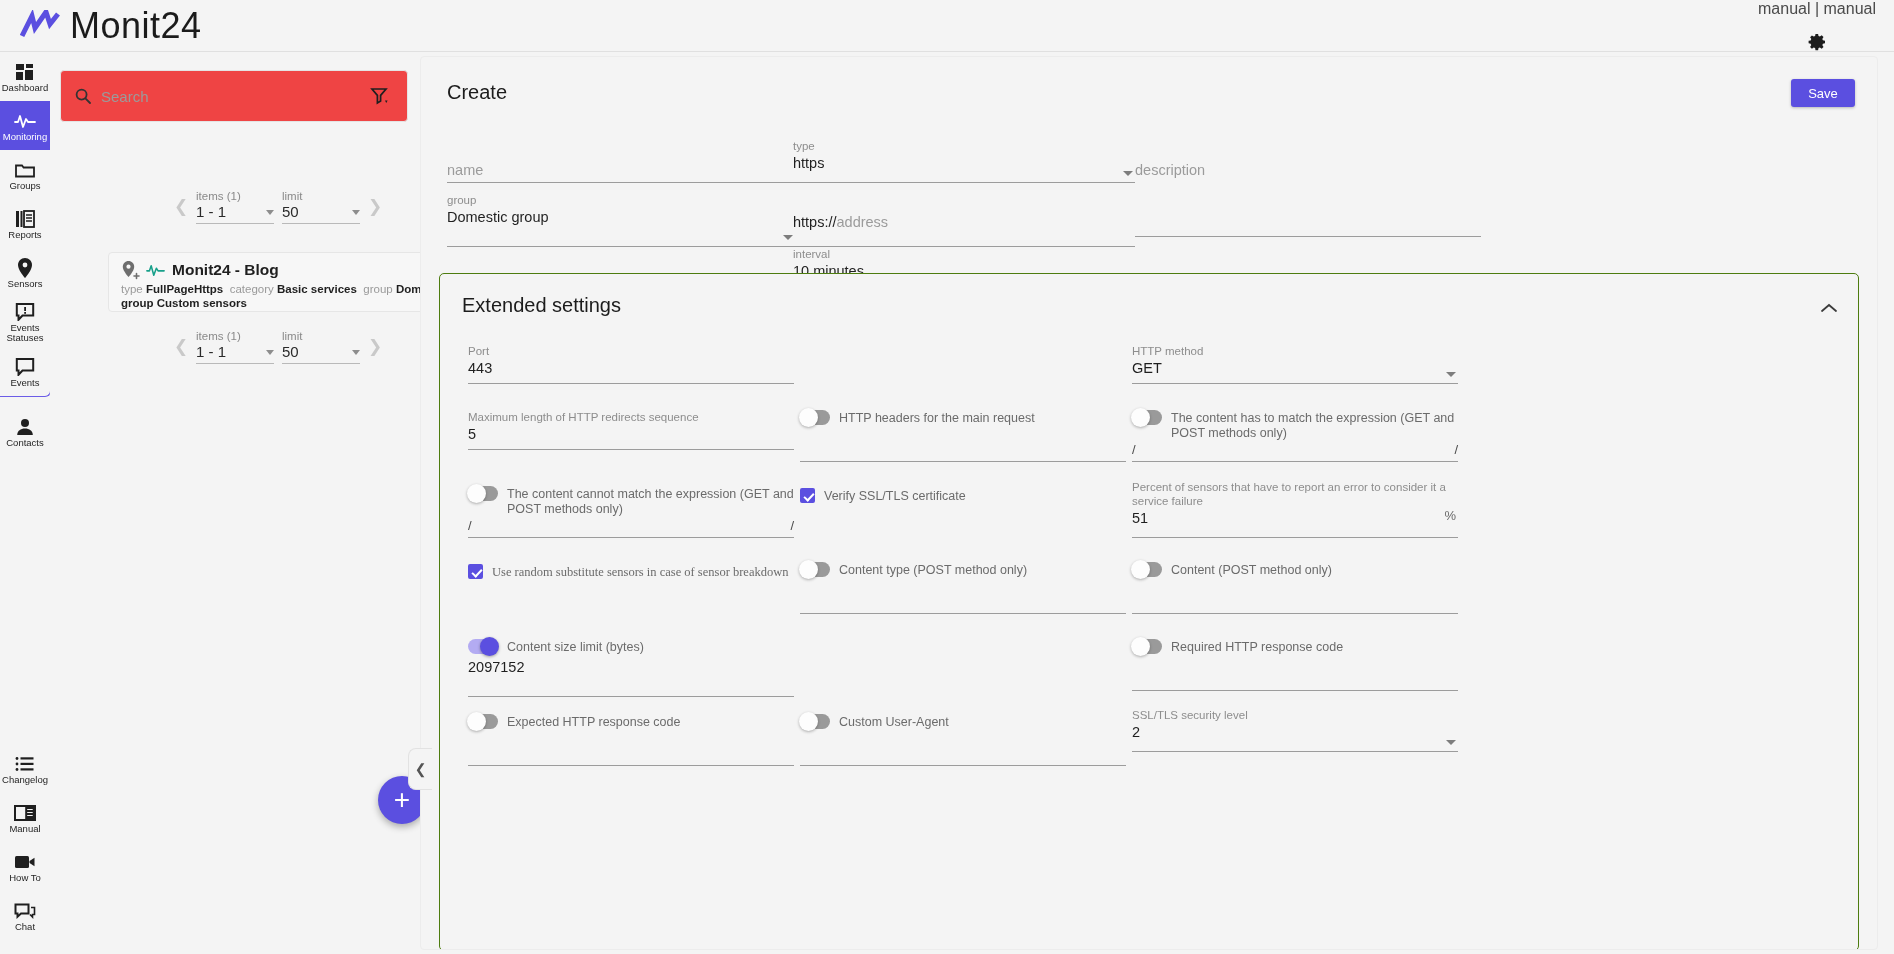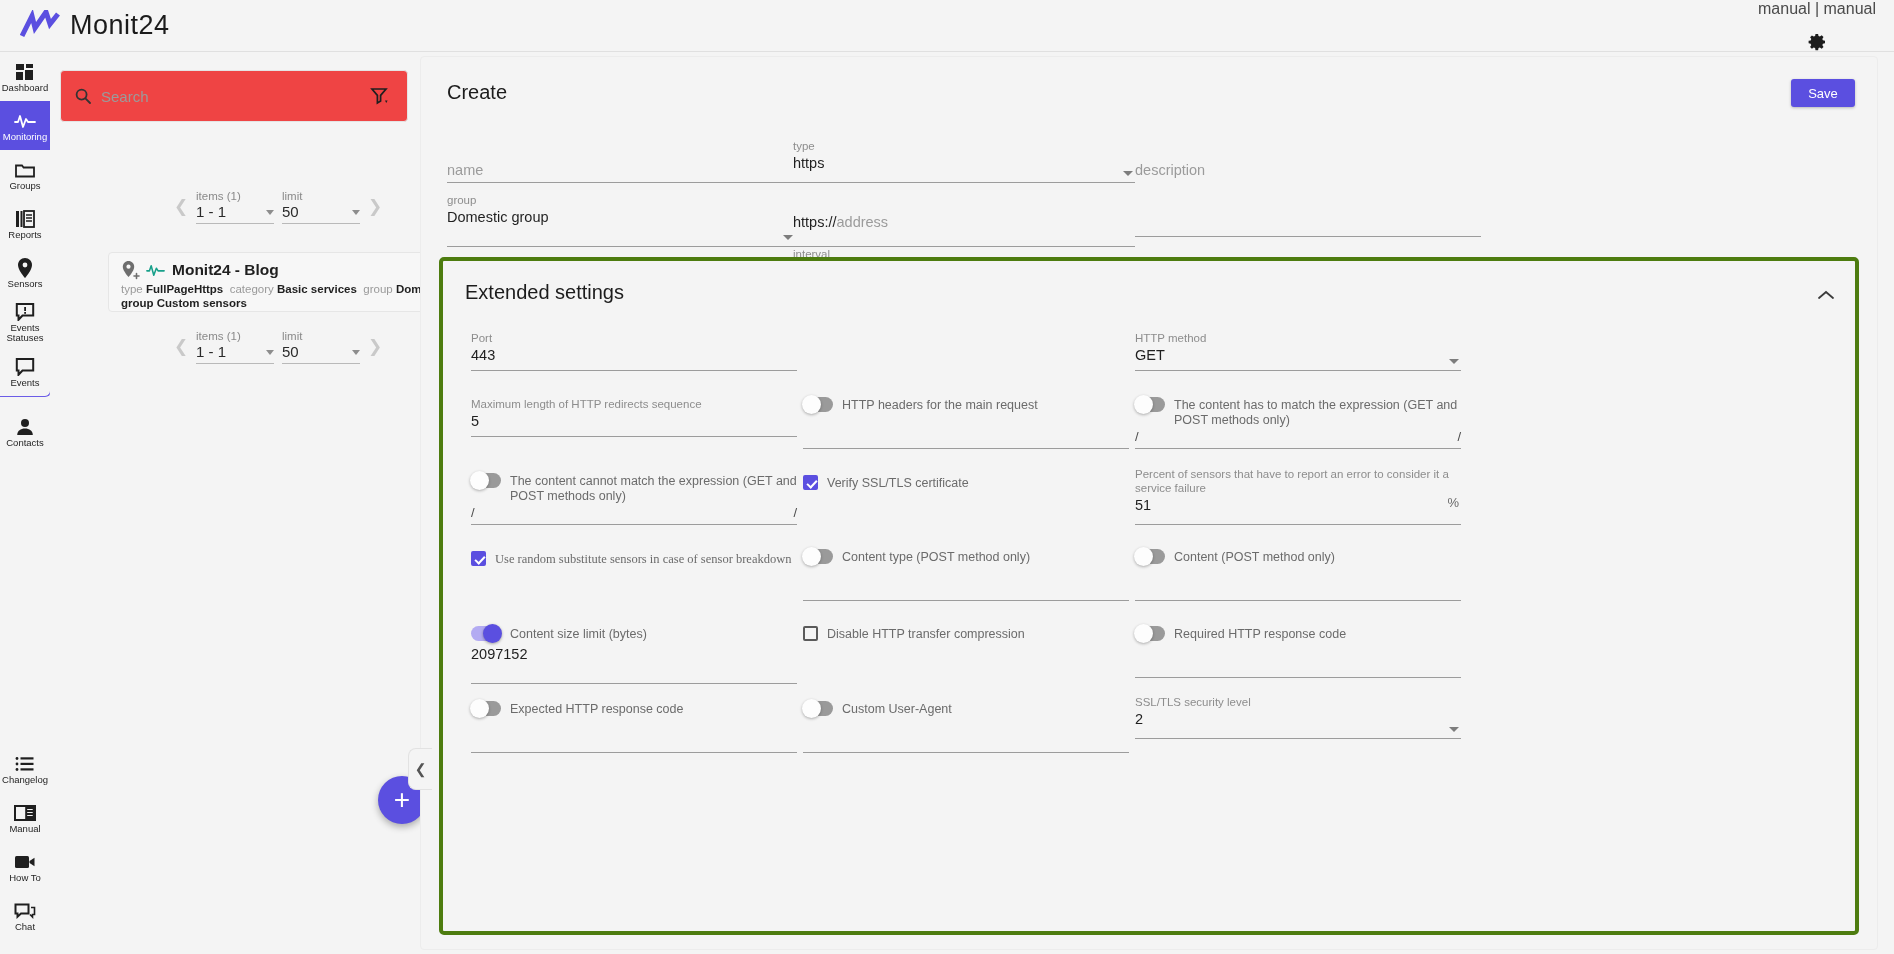--- a/index.html
+++ b/index.html
@@ -9,21 +9,21 @@
     background:#f4f4f4; color:#222; overflow:hidden;
   }
   
   .topbar{
     position:absolute; left:0; top:0; width:1894px; height:52px;
     background:#f4f4f4; border-bottom:1px solid #e0e0e0;
     display:flex; align-items:center; z-index:30;
   }
   .brand{display:flex;align-items:center;gap:10px;padding-left:20px;}
   .brand-logo{width:40px;height:32px;}
-  .brand-name{font-size:27px;letter-spacing:.5px;color:#1b1b1b;font-weight:400;}
+  .brand-name{font-size:36px;letter-spacing:.5px;color:#1b1b1b;font-weight:400;}
   .topbar-right{margin-left:auto;display:flex;align-items:center;gap:14px;padding-right:18px;flex-direction:column;}
   .user-label{font-size:16px;color:#4a4a4a;}
   .gear{width:20px;height:20px;}
   
   .leftnav{
     position:absolute; left:0; top:52px; width:50px; height:902px;
     background:#f4f4f4; display:flex; flex-direction:column; align-items:center;
   }
   .navitem{
     width:50px; min-height:49px; display:flex; flex-direction:column;
@@ -101,22 +101,22 @@
   }
   
   .fld{position:absolute;}
   .fld .flabel{font-size:11.5px;color:#8d8d8d;line-height:14px;}
   .fld .fval{font-size:14.5px;color:#1f1f1f;line-height:20px;}
   .fld .fval.ph{color:#9b9b9b;}
   .underline{border-bottom:1px solid #9c9c9c;}
   .selcaret{position:absolute;right:2px;bottom:6px;width:0;height:0;border-left:5px solid transparent;border-right:5px solid transparent;border-top:5.5px solid #7d7d7d;}
   
   .ext{
-    position:absolute;left:18px;top:200px;width:1420px;height:678px;
-    background:#f4f4f4;border:4px solid #4d7c0f;border-radius:5px;
+    position:absolute;left:18px;top:216px;width:1420px;height:678px;
+    background:#f4f4f4;border:1px solid #4d7c0f;border-radius:5px;
   }
   .ext-title{position:absolute;left:22px;top:20px;font-size:20px;color:#1c1c1c;}
   .ext-chev{position:absolute;right:20px;top:26px;width:18px;height:12px;cursor:pointer;}
   
   .toggle{width:30px;height:15px;border-radius:9px;background:#9a9a9a;position:relative;flex:none;cursor:pointer;}
   .toggle .knob{position:absolute;left:-1px;top:-2px;width:19px;height:19px;border-radius:50%;background:#fdfdfd;box-shadow:0 1px 3px rgba(0,0,0,.3);}
   .toggle.on{background:#b3abf2;}
   .toggle.on .knob{left:12px;background:#5b4fe0;box-shadow:0 1px 3px rgba(0,0,0,.35);}
   .chk{width:15px;height:15px;border:2px solid #5a5a5a;border-radius:2px;background:transparent;flex:none;cursor:pointer;position:relative;}
   .chk.on{background:#5b4fe0;border-color:#5b4fe0;}
@@ -496,26 +496,20 @@
 
     <div class="fld underline" style="left:28px;top:365px;width:326px;height:58px;">
       <div class="ctrlrow">
         <span class="toggle on">
             <span class="knob"></span>
           </span>
         <span class="ctrltext">Content size limit (bytes)</span>
       </div>
       <div class="fval" style="margin-top:2px">2097152</div>
     </div>
-    <div class="fld" style="left:360px;top:365px;width:326px;height:40px;">
-      <div class="ctrlrow">
-        <span class="chk"></span>
-        <span class="ctrltext">Disable HTTP transfer compression</span>
-      </div>
-    </div>
     <div class="fld underline" style="left:692px;top:365px;width:326px;height:52px;">
       <div class="ctrlrow">
         <span class="toggle">
             <span class="knob"></span>
           </span>
         <span class="ctrltext">Required HTTP response code</span>
       </div>
     </div>
 
     <div class="fld underline" style="left:28px;top:440px;width:326px;height:52px;">

